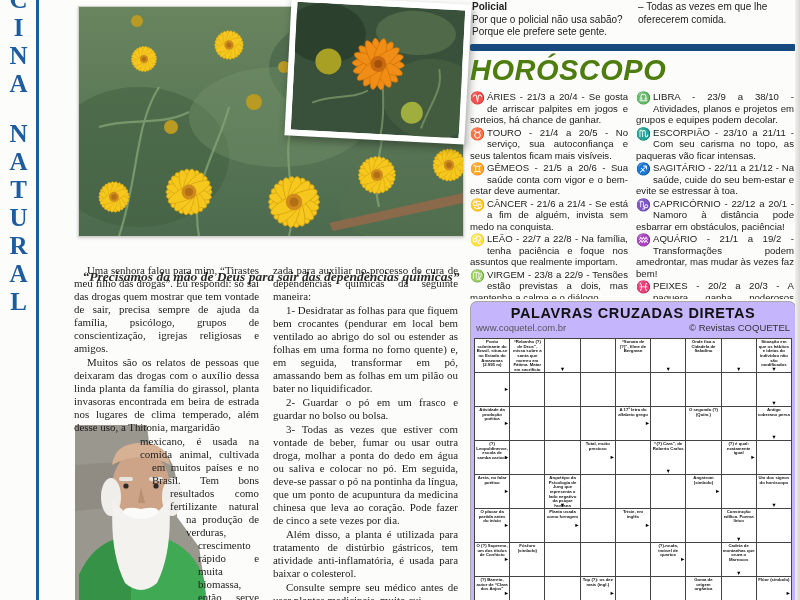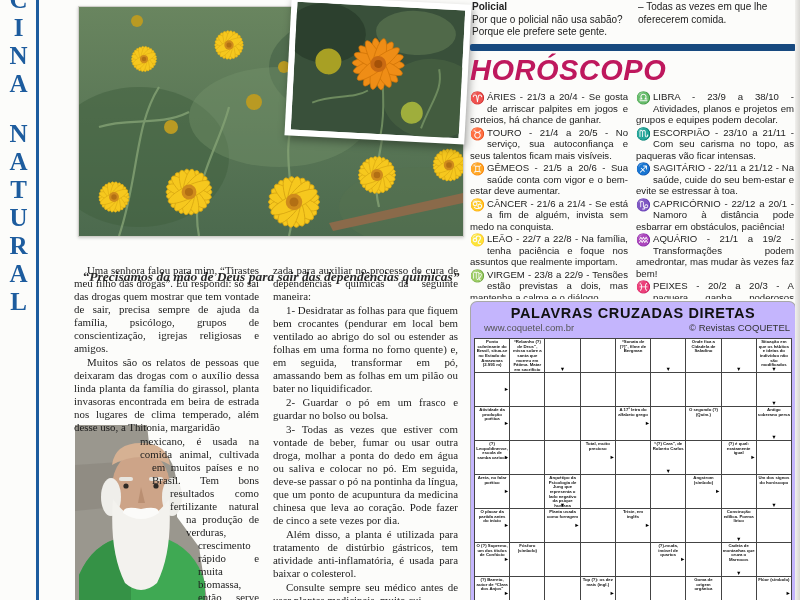--- a/index.html
+++ b/index.html
@@ -30,33 +30,33 @@
   .stair{float:left;clear:left;}
   .portrait{position:absolute;left:75px;top:425px;width:132px;height:175px;}
   
   .jokes{position:absolute;left:472px;top:1px;width:324px;font-size:10px;line-height:12.6px;color:#222;}
   .jokes .jc{position:absolute;top:0;width:158px;}
   .jc.l{left:0;} .jc.r{left:166px;}
   .jtitle{font-weight:700;}
   
   .blue-bar{position:absolute;left:470px;top:44px;width:326px;height:7px;background:#17497f;border-radius:2px;}
   .h-title{position:absolute;left:470px;top:54px;width:326px;font-weight:700;font-style:italic;font-size:29px;
-           letter-spacing:.5px;color:#be185d;}
+           letter-spacing:.5px;color:#4d7c0f;}
   .h-cols{position:absolute;left:470px;top:91px;width:326px;height:208px;overflow:hidden;}
   .h-col{position:absolute;top:0;width:158px;}
   .h-col.left{left:0;} .h-col.right{left:166px;}
   .h-entry{font-size:9.6px;line-height:11.5px;text-align:justify;color:#222;margin-bottom:1px;}
   .h-glyph{float:left;width:15px;font-size:12px;line-height:12px;color:#555;text-align:center;margin:1px 2px 0 0;}
   .h-name{font-weight:400;}
   
   .cw{position:absolute;left:470px;top:301px;width:326px;height:299px;border:1.5px solid #a8a8a8;
       border-bottom:none;border-radius:7px 7px 0 0;background:#c4b5fd;box-sizing:border-box;padding:3px 3px 0 3px;}
   .cw-title{text-align:center;font-weight:700;font-size:14.5px;letter-spacing:.6px;color:#111;}
   .cw-sub{position:relative;height:13px;font-size:9.5px;color:#555;margin-top:1px;}
-  .cw-site{position:absolute;left:10px;top:0;text-align:right;}
+  .cw-site{position:absolute;left:2px;top:0;text-align:right;}
   .cw-credit{position:absolute;right:2px;top:0;color:#333;}
   .cw-grid{display:grid;grid-template-columns:repeat(9,1fr);grid-auto-rows:34px;margin-top:3px;
            border-left:1px solid #444;border-top:1px solid #444;}
   .cw-cell{position:relative;border-right:1px solid #444;border-bottom:1px solid #444;background:#fff;overflow:hidden;}
   .cw-clue{display:block;padding:1px;font-size:4.3px;line-height:1.08;text-align:center;color:#111;font-weight:700;}
   .ar{position:absolute;font-size:5.5px;color:#000;line-height:1;}
   .ar.d{bottom:0px;left:50%;transform:translateX(-50%);}
   .ar.r{right:0px;top:50%;transform:translateY(-50%);}
 </style>
 </head>

